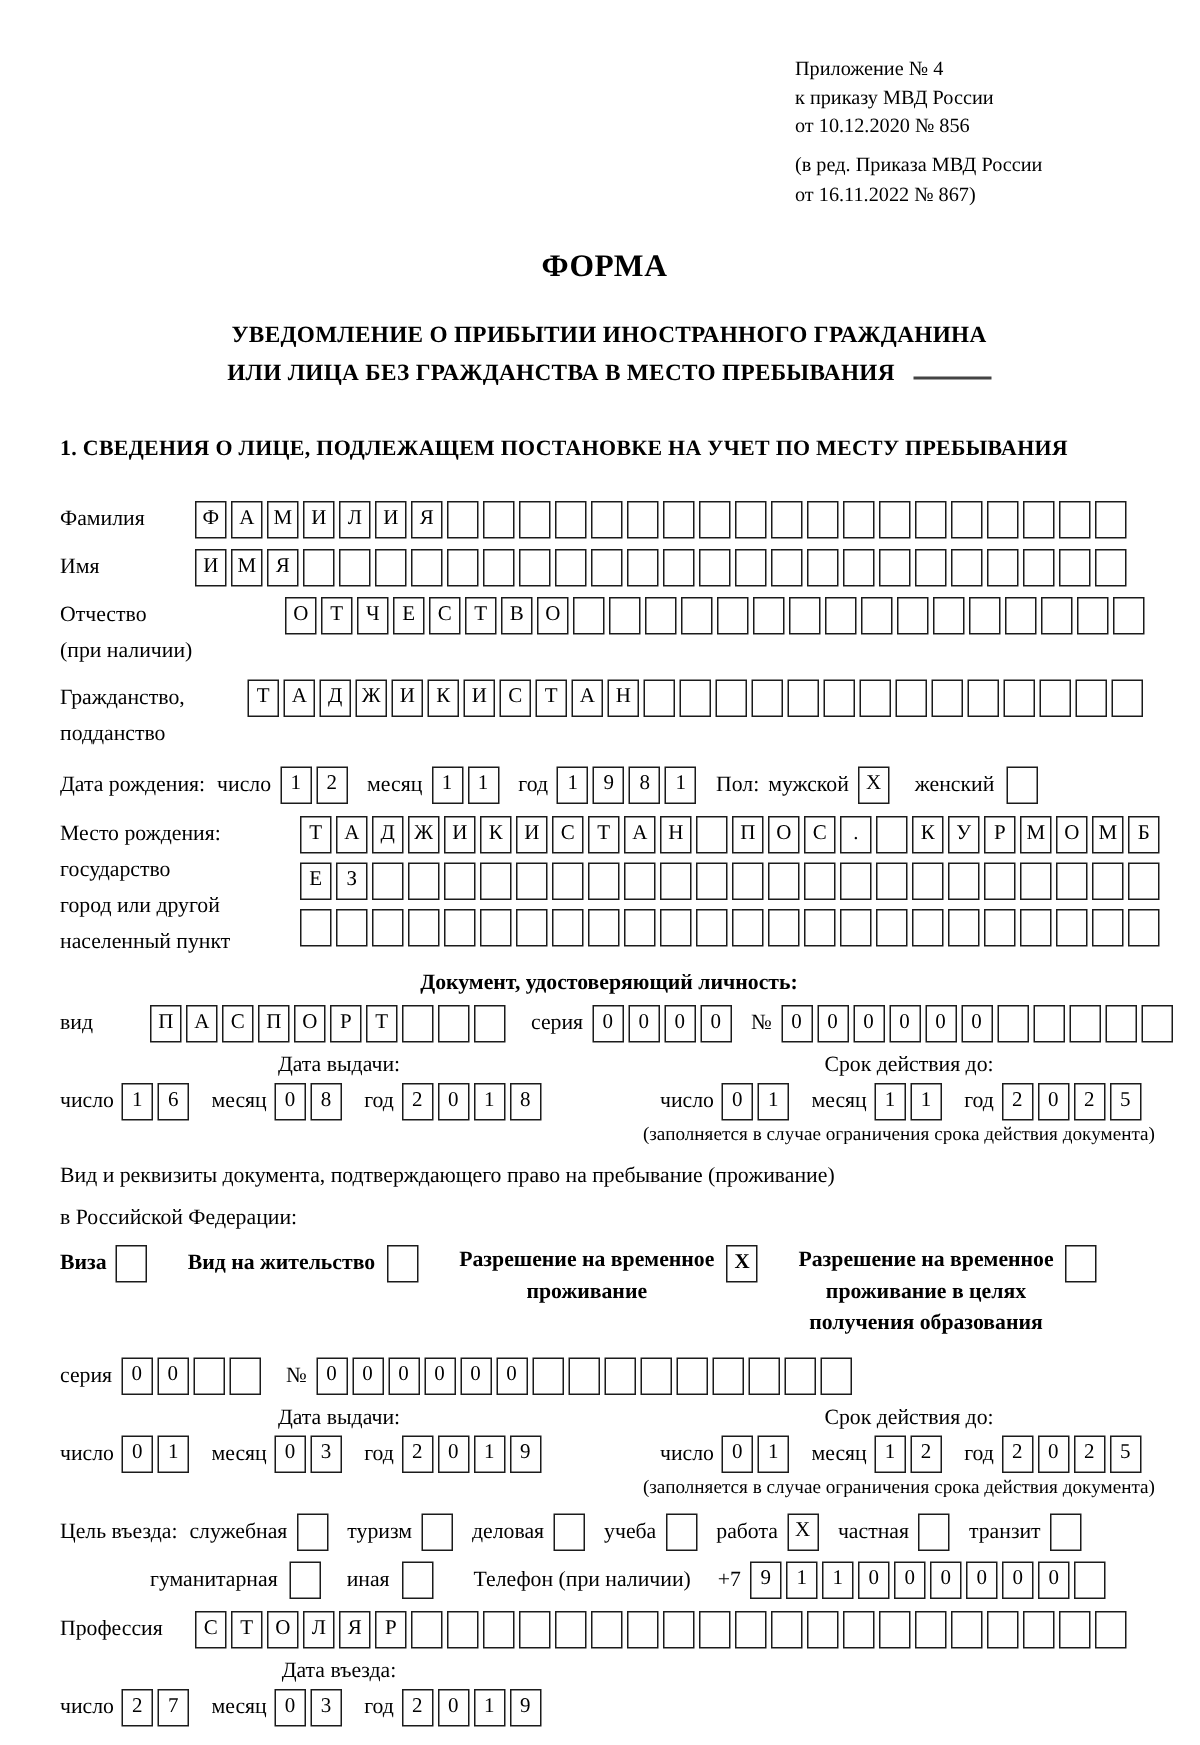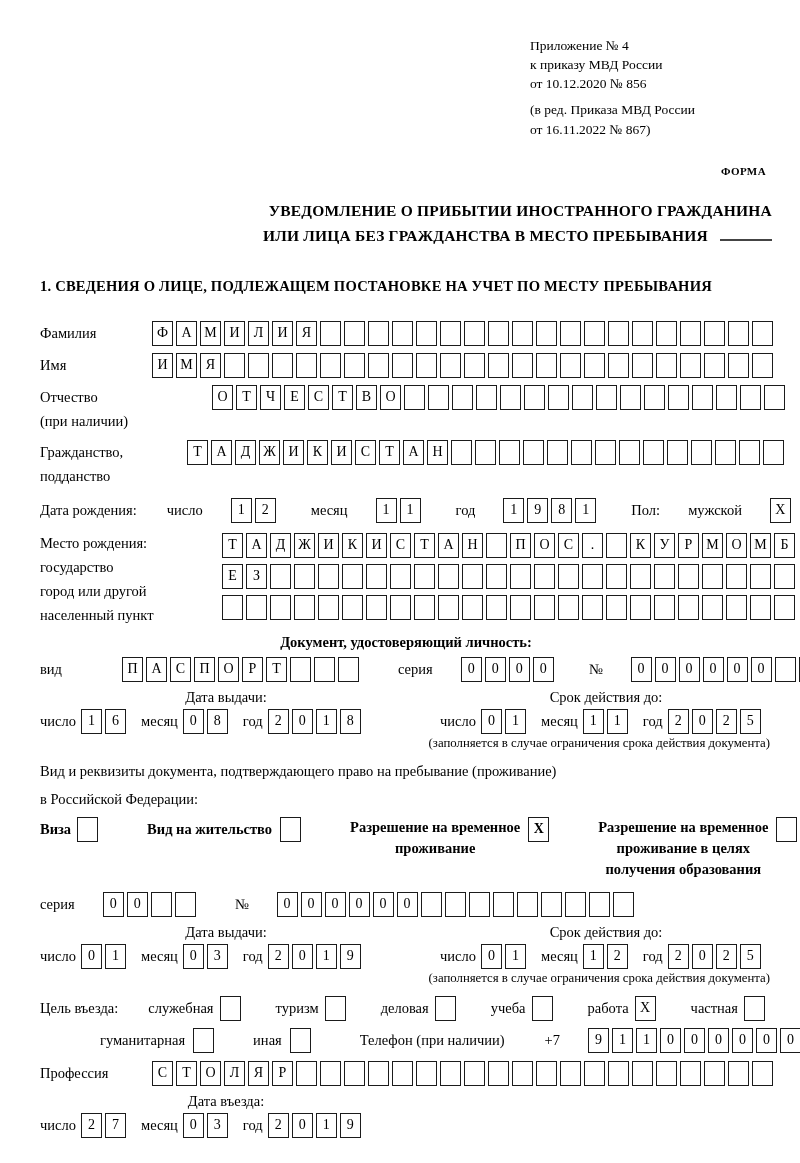--- a/index.html
+++ b/index.html
@@ -3,32 +3,32 @@
 <meta charset="utf-8">
 <style>
   html,body{margin:0;padding:0;background:#fff;}
   body{width:800px;min-height:1163px;color:#000;
        font-family:"Liberation Serif","DejaVu Serif",serif;font-size:14.5px;}
   .page{box-sizing:border-box;width:800px;min-height:1163px;padding:36px 28px 24px 40px;}
 
   
   .hdr-block{margin-left:auto;width:242px;font-size:13.5px;line-height:1.42;}
   .hdr-block .rev{margin-top:7px;}
-  .forma{text-align:right;font-weight:bold;font-size:11px;margin:26px 6px 22px 0;letter-spacing:.4px;}
-
-  .title{text-align:right;font-weight:bold;font-size:15.5px;line-height:1.6;letter-spacing:.2px;}
+  .forma{text-align:center;font-weight:bold;font-size:21px;margin:26px 6px 22px 0;letter-spacing:.4px;}
+
+  .title{text-align:center;font-weight:bold;font-size:15.5px;line-height:1.6;letter-spacing:.2px;}
   .blank-line{display:inline-block;width:52px;border-bottom:2px solid #444;height:.9em;margin-left:12px;}
   .sec-head{font-weight:bold;font-size:14.6px;margin:30px 0 26px 0;letter-spacing:.2px;}
 
   
   .boxes{display:flex;flex-wrap:nowrap;}
   .box{box-sizing:border-box;flex:0 0 auto;width:21px;height:25px;border:1.6px solid #1b1b1b;
        margin-right:3px;text-align:center;font-size:14px;line-height:22px;background:#fff;}
 
-  .frow{display:flex;align-items:center;margin-bottom:7px;white-space:nowrap;gap:22px;}
+  .frow{display:flex;align-items:center;margin-bottom:7px;white-space:nowrap;}
   .frow.top{align-items:flex-start;}
   .lbl{flex:0 0 auto;}
   .lbl-col{flex:0 0 auto;line-height:24px;}
   .w90{width:90px;} .w125{width:125px;} .w150{width:150px;} .w160{width:160px;}
   .mr6{margin-right:6px;} .mr8{margin-right:8px;} .ml10{margin-left:10px;} .ml14{margin-left:14px;} .ml24{margin-left:24px;}
   .stack > .boxes{margin-bottom:6px;}
 
   .doc-head{text-align:center;font-weight:bold;margin:6px 0 6px 0;}
 
   .dates-row{display:flex;margin-bottom:2px;gap:28px;}
@@ -220,21 +220,21 @@
     <span class="lbl mr6">мужской</span>
     <span class="boxes">
         <span class="box">X</span>
       </span>
     <span class="lbl mr8 ml14">женский</span>
     <span class="boxes">
         <span class="box"></span>
       </span>
   </div>
 
-  <div class="frow top" style="margin-top:8px;align-items:center;">
+  <div class="frow top" style="margin-top:8px;">
     <span class="lbl-col w160">
       <div>Место рождения:</div>
       <div>государство</div>
       <div>город или другой</div>
       <div>населенный пункт</div>
     </span>
     <span class="stack">
       <span class="boxes">
           <span class="box">Т</span>
           <span class="box">А</span>

